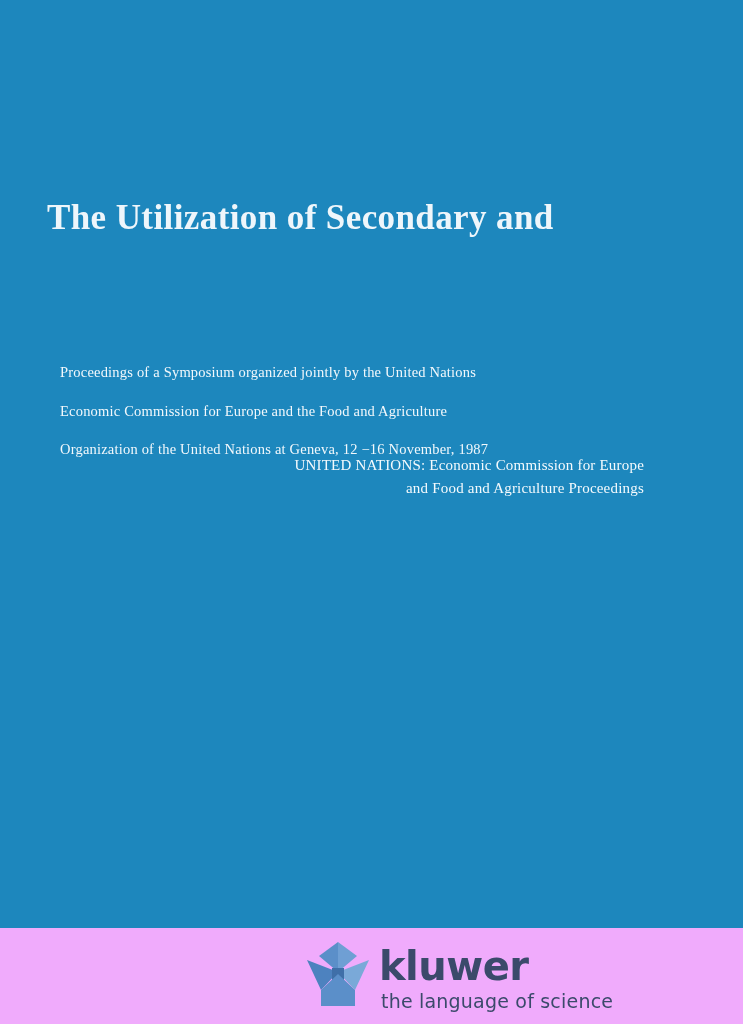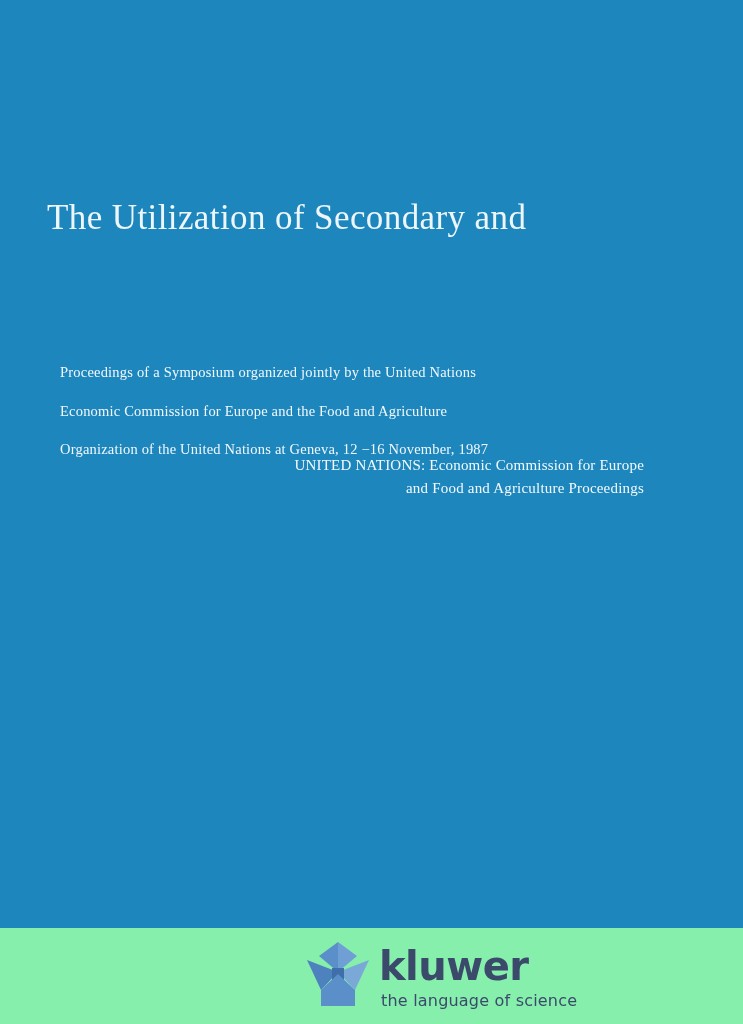--- a/index.html
+++ b/index.html
@@ -23,21 +23,21 @@
   .title-block {
     position: absolute;
     left: 47px;
     top: 196px;
     width: 620px;
   }
   .title {
     color: #eef6fb;
     font-size: 35px;
     line-height: 44px;
-    font-weight: normal;
+    font-weight: bold;
     letter-spacing: 0.4px;
     margin: 0;
     font-family: "Liberation Serif", serif;
   }
   .subtitle-block {
     position: absolute;
     left: 44px;
     top: 345px;
     width: 600px;
   }
@@ -63,21 +63,21 @@
     letter-spacing: 0.2px;
     font-family: "Liberation Serif", serif;
     text-align: right;
   }
   .footer {
     position: absolute;
     left: 0;
     bottom: 0;
     width: 743px;
     height: 96px;
-    background: #86efac;
+    background: #f0abfc;
   }
   .publisher {
     position: absolute;
     left: 305px;
     top: 10px;
     width: 420px;
     height: 80px;
   }
   .logo-mark {
     position: absolute;
@@ -95,21 +95,21 @@
     font-weight: bold;
     color: #3b4a6b;
     letter-spacing: -0.5px;
     line-height: 44px;
   }
   .brand-tagline {
     position: absolute;
     left: 76px;
     top: 52px;
     font-family: "DejaVu Sans", sans-serif;
-    font-size: 16px;
+    font-size: 19px;
     color: #3b4a6b;
     letter-spacing: 0.2px;
     line-height: 22px;
   }
 </style>
 </head>
 <body>
 
 <div class="cover">
 

